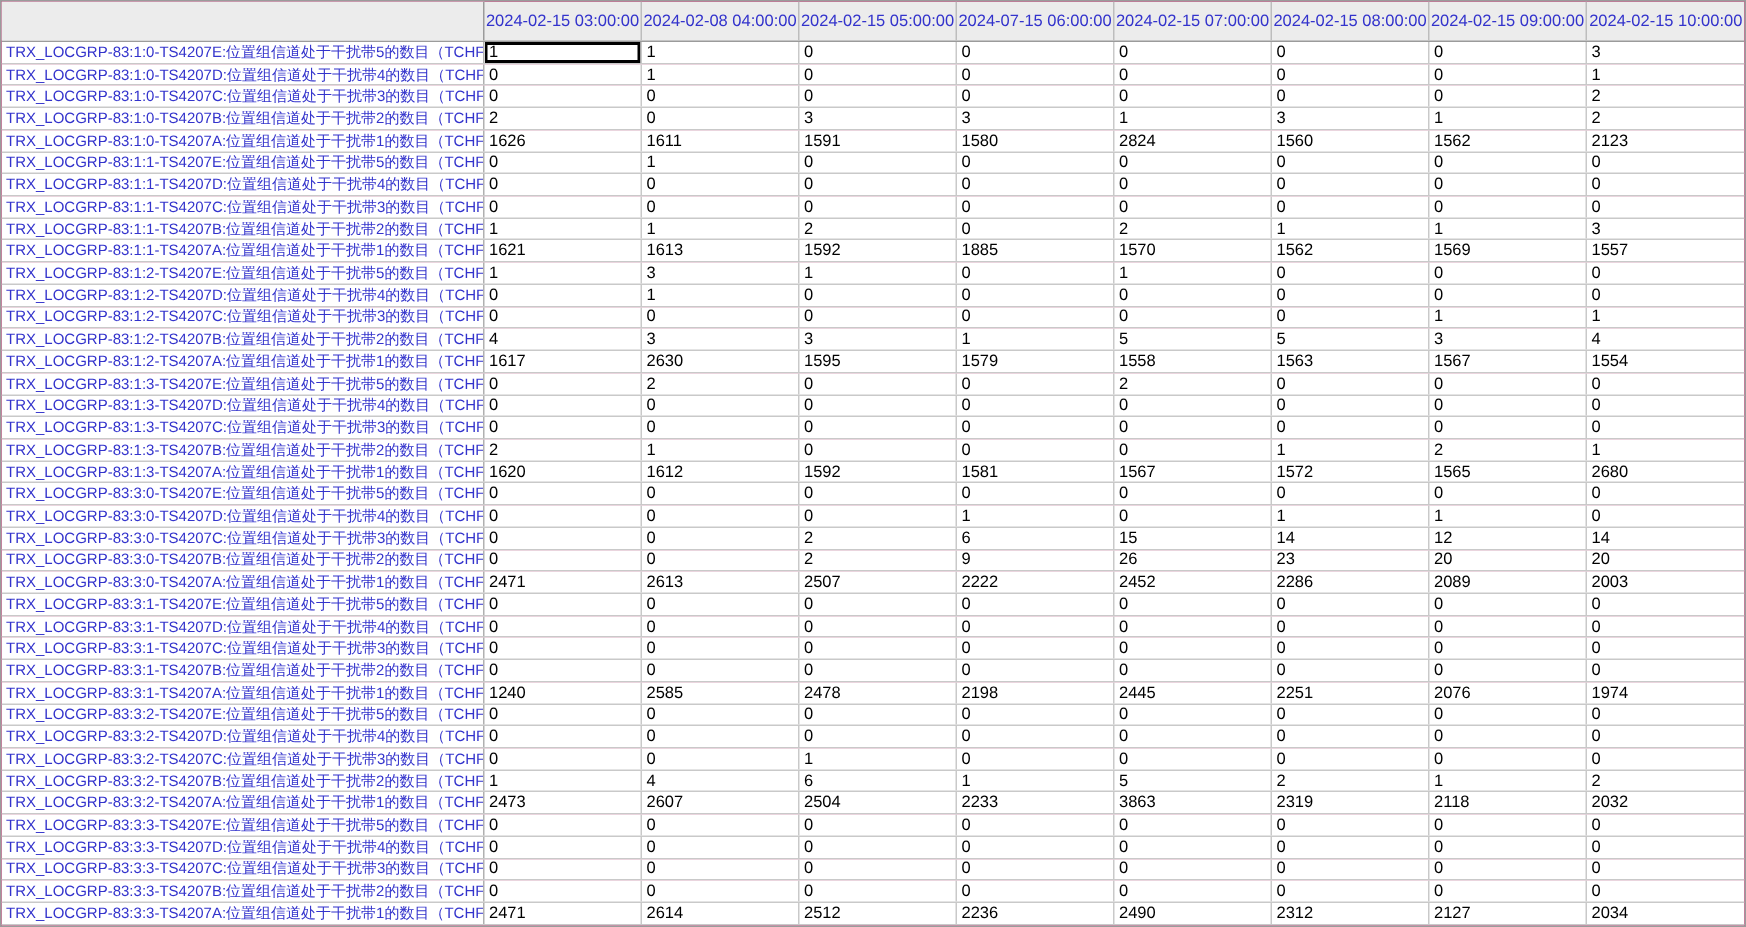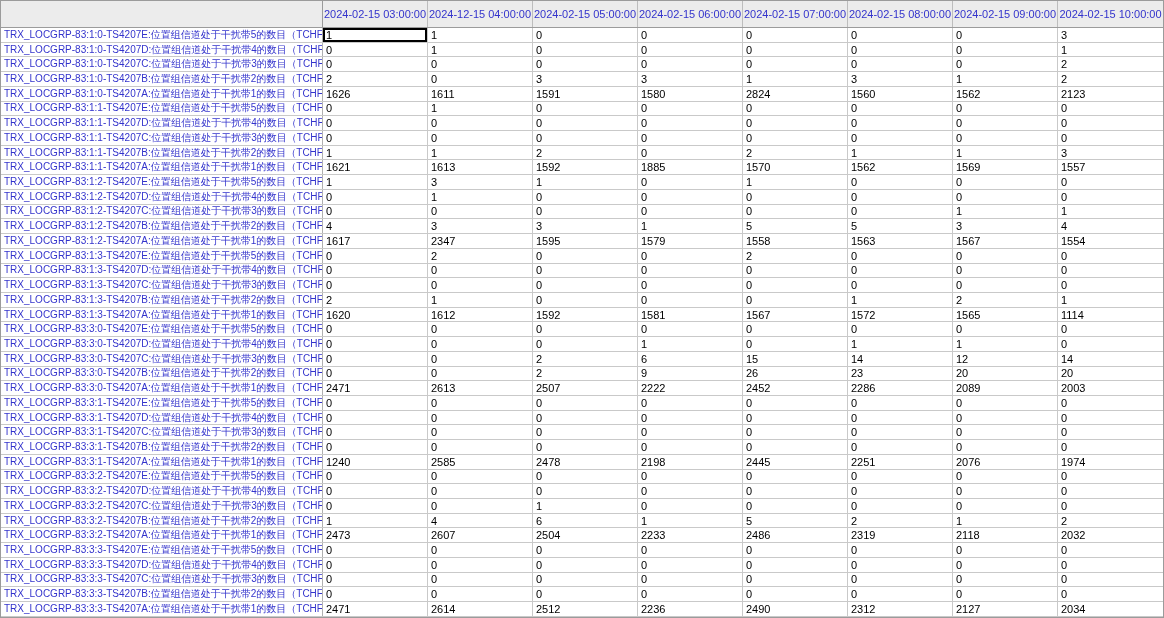--- a/index.html
+++ b/index.html
@@ -68,23 +68,23 @@
     box-shadow:inset 0 0 0 2px var(--sel);
   }
 </style>
 </head>
 <body>
 
 <div class="grid">
   <div class="header-row">
     <div class="corner"></div>
     <div class="col-header">2024-02-15 03:00:00</div>
-    <div class="col-header">2024-12-15 04:00:00</div>
+    <div class="col-header">2024-02-08 04:00:00</div>
     <div class="col-header">2024-02-15 05:00:00</div>
-    <div class="col-header">2024-02-15 06:00:00</div>
+    <div class="col-header">2024-07-15 06:00:00</div>
     <div class="col-header">2024-02-15 07:00:00</div>
     <div class="col-header">2024-02-15 08:00:00</div>
     <div class="col-header">2024-02-15 09:00:00</div>
     <div class="col-header">2024-02-15 10:00:00</div>
   </div>
   <div>
   <div class="row">
     <div class="cell label">TRX_LOCGRP-83:1:0-TS4207E:位置组信道处于干扰带5的数目（TCHF）</div>
   <div class="cell value selected">1</div>
         <div class="cell value">1</div>
@@ -248,21 +248,21 @@
         <div class="cell value">1</div>
         <div class="cell value">5</div>
         <div class="cell value">5</div>
         <div class="cell value">3</div>
         <div class="cell value">4</div>
       </div>
 
   <div class="row">
     <div class="cell label">TRX_LOCGRP-83:1:2-TS4207A:位置组信道处于干扰带1的数目（TCHF）</div>
   <div class="cell value">1617</div>
-        <div class="cell value">2347</div>
+        <div class="cell value">2630</div>
         <div class="cell value">1595</div>
         <div class="cell value">1579</div>
         <div class="cell value">1558</div>
         <div class="cell value">1563</div>
         <div class="cell value">1567</div>
         <div class="cell value">1554</div>
       </div>
 
   <div class="row">
     <div class="cell label">TRX_LOCGRP-83:1:3-TS4207E:位置组信道处于干扰带5的数目（TCHF）</div>
@@ -314,21 +314,21 @@
 
   <div class="row">
     <div class="cell label">TRX_LOCGRP-83:1:3-TS4207A:位置组信道处于干扰带1的数目（TCHF）</div>
   <div class="cell value">1620</div>
         <div class="cell value">1612</div>
         <div class="cell value">1592</div>
         <div class="cell value">1581</div>
         <div class="cell value">1567</div>
         <div class="cell value">1572</div>
         <div class="cell value">1565</div>
-        <div class="cell value">1114</div>
+        <div class="cell value">2680</div>
       </div>
 
   <div class="row">
     <div class="cell label">TRX_LOCGRP-83:3:0-TS4207E:位置组信道处于干扰带5的数目（TCHF）</div>
   <div class="cell value">0</div>
         <div class="cell value">0</div>
         <div class="cell value">0</div>
         <div class="cell value">0</div>
         <div class="cell value">0</div>
         <div class="cell value">0</div>
@@ -491,21 +491,21 @@
         <div class="cell value">1</div>
         <div class="cell value">2</div>
       </div>
 
   <div class="row">
     <div class="cell label">TRX_LOCGRP-83:3:2-TS4207A:位置组信道处于干扰带1的数目（TCHF）</div>
   <div class="cell value">2473</div>
         <div class="cell value">2607</div>
         <div class="cell value">2504</div>
         <div class="cell value">2233</div>
-        <div class="cell value">2486</div>
+        <div class="cell value">3863</div>
         <div class="cell value">2319</div>
         <div class="cell value">2118</div>
         <div class="cell value">2032</div>
       </div>
 
   <div class="row">
     <div class="cell label">TRX_LOCGRP-83:3:3-TS4207E:位置组信道处于干扰带5的数目（TCHF）</div>
   <div class="cell value">0</div>
         <div class="cell value">0</div>
         <div class="cell value">0</div>

